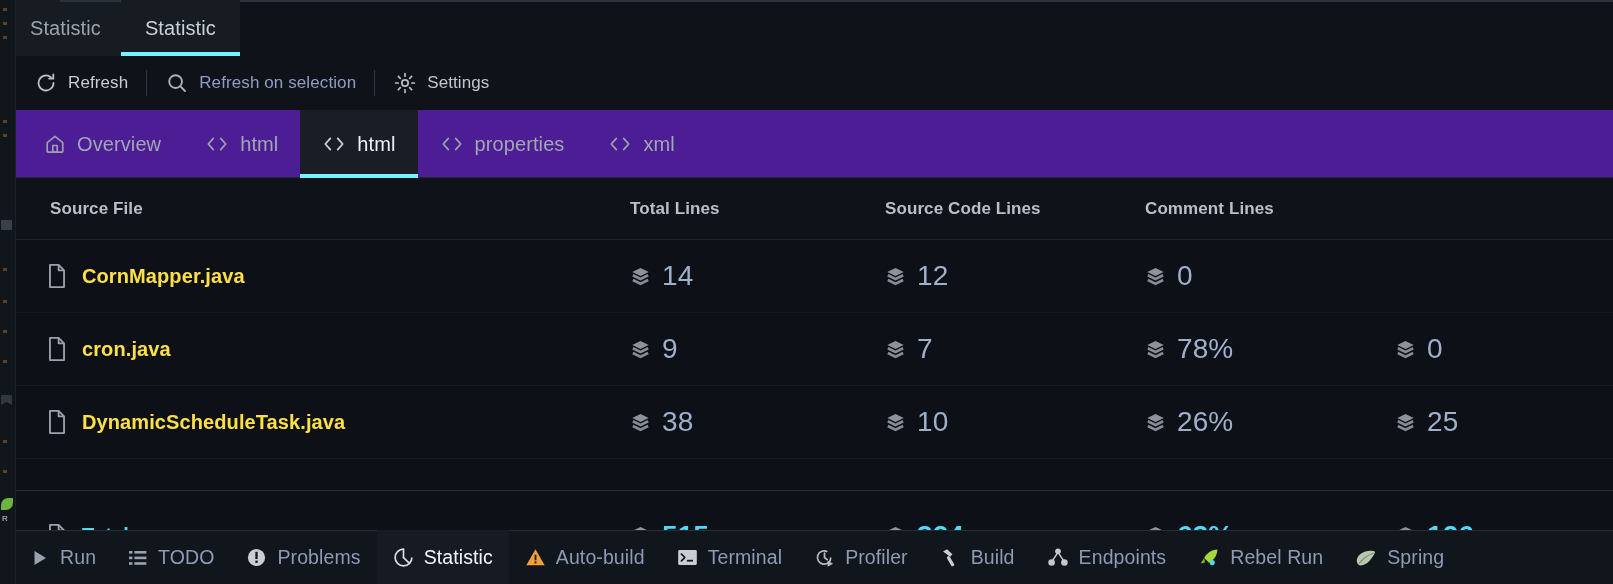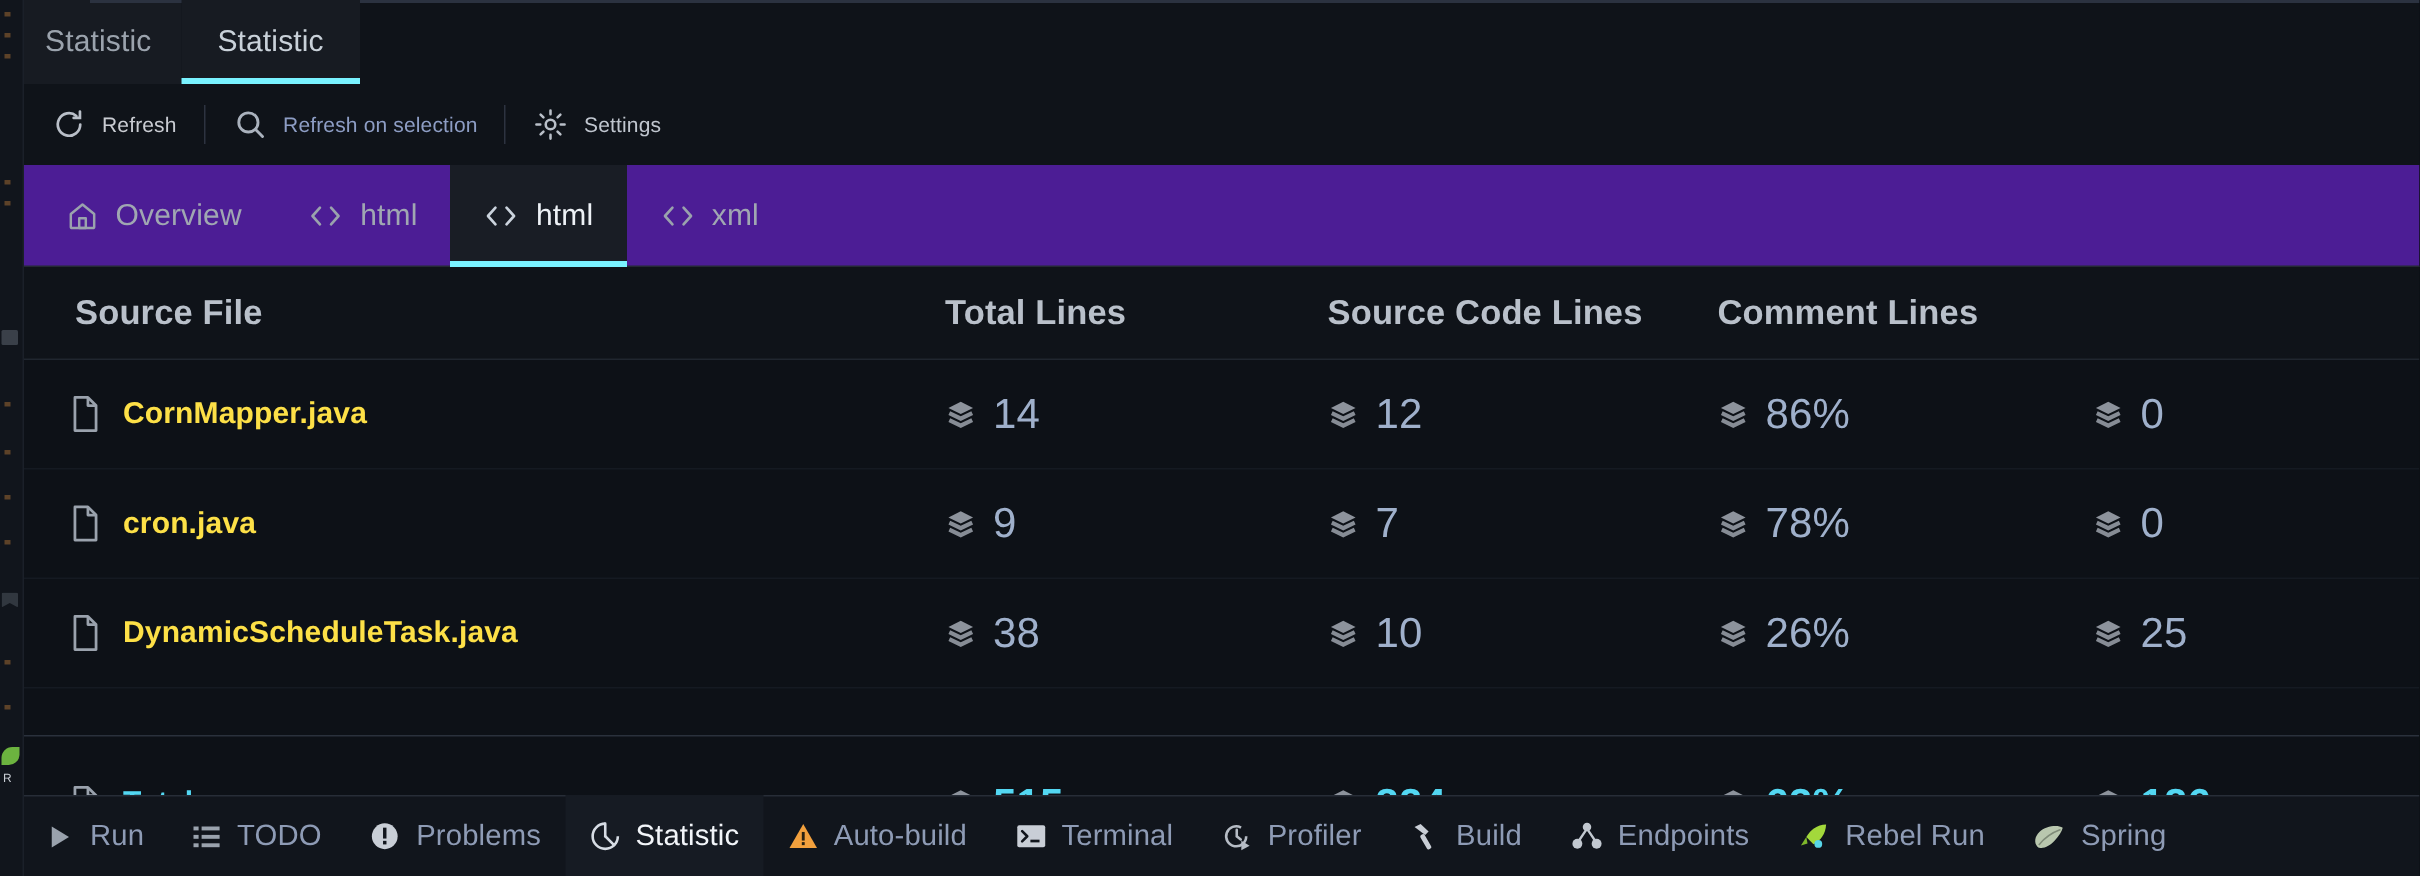--- a/index.html
+++ b/index.html
@@ -103,21 +103,21 @@
     gap: 0;
   }
   .act {
     display: flex;
     align-items: center;
     gap: 10px;
     padding: 0 14px;
     height: 40px;
     cursor: default;
   }
-  .act-label { font-size: 14px; letter-spacing: .1px; }
+  .act-label { font-size: 17px; letter-spacing: .1px; }
   .act.refresh .act-label { color: #c9ccd2; }
   .act.refresh-sel .act-label { color: #8d9dc4; }
   .act.settings .act-label { color: #c0c6cf; }
   .act-sep {
     width: 1px; height: 26px;
     background: #2d3340;
     margin: 0 4px;
   }
   .ico { display: inline-flex; align-items: center; justify-content: center; }
 
@@ -173,21 +173,21 @@
     display: grid;
     grid-template-columns: 600px 255px 260px 250px 248px;
     align-items: center;
   }
   .thead {
     height: 62px;
     background: #0f1319;
     border-bottom: 1px solid #20262f;
   }
   .th {
-    font-size: 23px;
+    font-size: 17px;
     font-weight: bold;
     color: #b9c0ca;
     letter-spacing: .1px;
     padding: 0 14px;
   }
   .th.first { padding-left: 34px; text-align: left; }
   .th.num { text-align: left; padding-left: 14px; }
 
   .trow {
     height: 73px;
@@ -363,20 +363,29 @@
       <span class="ico">
         <svg width="24" height="20" viewBox="0 0 26 20" fill="none" stroke="#cbd3dd" stroke-width="1.9" stroke-linecap="round" stroke-linejoin="round">
           <path d="M9 4 3.6 10 9 16"></path>
             <path d="M17 4l5.4 6L17 16"></path>
         </svg>
       </span>
       <span class="ttab-label">html</span>
       <div class="ttab-underline"></div>
     </div>
 
+    <div class="ttab">
+      <span class="ico">
+        <svg width="24" height="20" viewBox="0 0 26 20" fill="none" stroke="#9aa2ad" stroke-width="1.9" stroke-linecap="round" stroke-linejoin="round">
+          <path d="M9 4 3.6 10 9 16"></path>
+            <path d="M17 4l5.4 6L17 16"></path>
+        </svg>
+      </span>
+      <span class="ttab-label">properties</span>
+    </div>
 
     <div class="ttab">
       <span class="ico">
         <svg width="24" height="20" viewBox="0 0 26 20" fill="none" stroke="#9aa2ad" stroke-width="1.9" stroke-linecap="round" stroke-linejoin="round">
           <path d="M9 4 3.6 10 9 16"></path>
             <path d="M17 4l5.4 6L17 16"></path>
         </svg>
       </span>
       <span class="ttab-label">xml</span>
     </div>
@@ -413,30 +422,20 @@
       </div>
       <div class="cell-num">
         <span class="ico">
           <svg width="21" height="21" viewBox="0 0 22 22" fill="#8d939c">
             <path d="M11 2 2.4 6.2 11 10.4l8.6-4.2z"></path>
             <path d="M11 12.1 3.6 8.5 2.4 11.1 11 15.3l8.6-4.2-1.2-2.6z" opacity=".95"></path>
             <path d="M11 17 3.6 13.4 2.4 16l8.6 4.2 8.6-4.2-1.2-2.6z" opacity=".95"></path>
           </svg>
         </span>
         <span class="numtext">12</span>
-      </div>
-      <div class="cell-num">
-        <span class="ico">
-          <svg width="21" height="21" viewBox="0 0 22 22" fill="#8d939c">
-            <path d="M11 2 2.4 6.2 11 10.4l8.6-4.2z"></path>
-            <path d="M11 12.1 3.6 8.5 2.4 11.1 11 15.3l8.6-4.2-1.2-2.6z" opacity=".95"></path>
-            <path d="M11 17 3.6 13.4 2.4 16l8.6 4.2 8.6-4.2-1.2-2.6z" opacity=".95"></path>
-          </svg>
-        </span>
-        <span class="numtext">86%</span>
       </div>
       <div class="cell-num">
         <span class="ico">
           <svg width="21" height="21" viewBox="0 0 22 22" fill="#8d939c">
             <path d="M11 2 2.4 6.2 11 10.4l8.6-4.2z"></path>
             <path d="M11 12.1 3.6 8.5 2.4 11.1 11 15.3l8.6-4.2-1.2-2.6z" opacity=".95"></path>
             <path d="M11 17 3.6 13.4 2.4 16l8.6 4.2 8.6-4.2-1.2-2.6z" opacity=".95"></path>
           </svg>
         </span>
         <span class="numtext">0</span>

